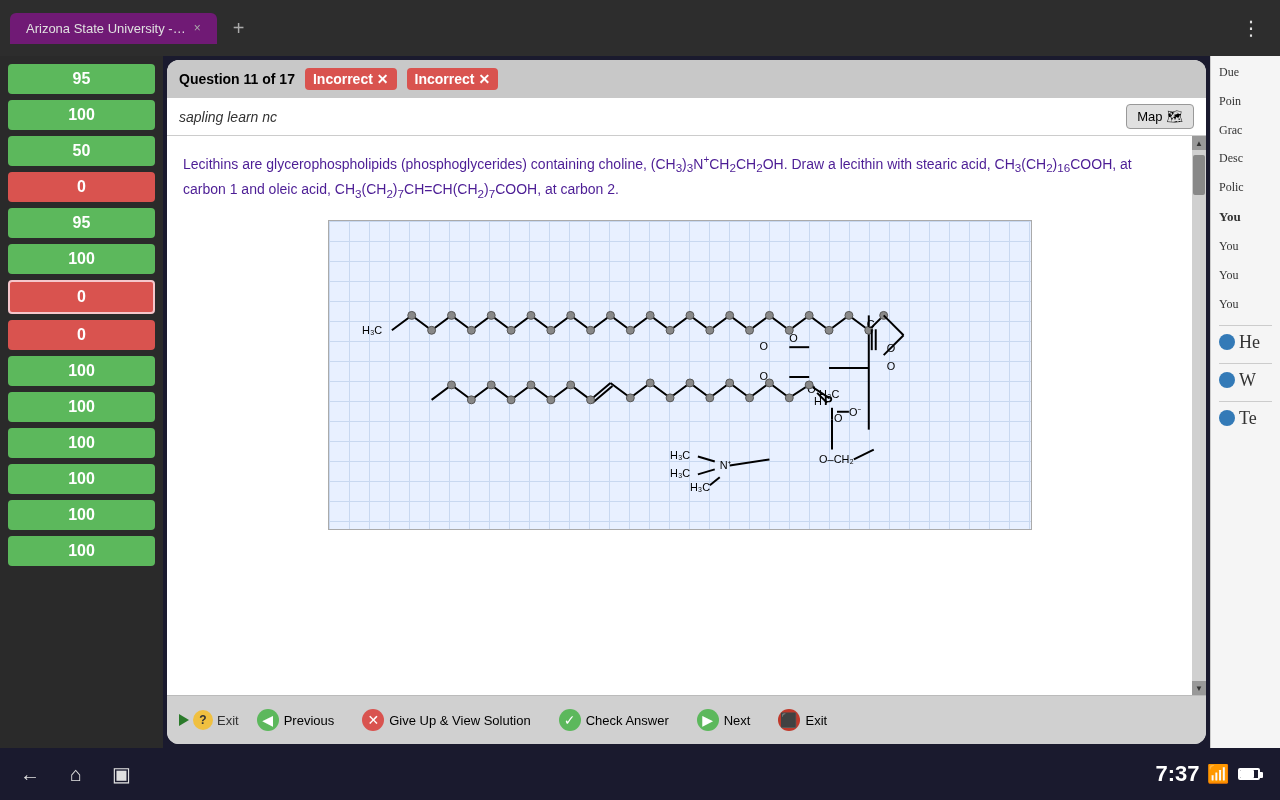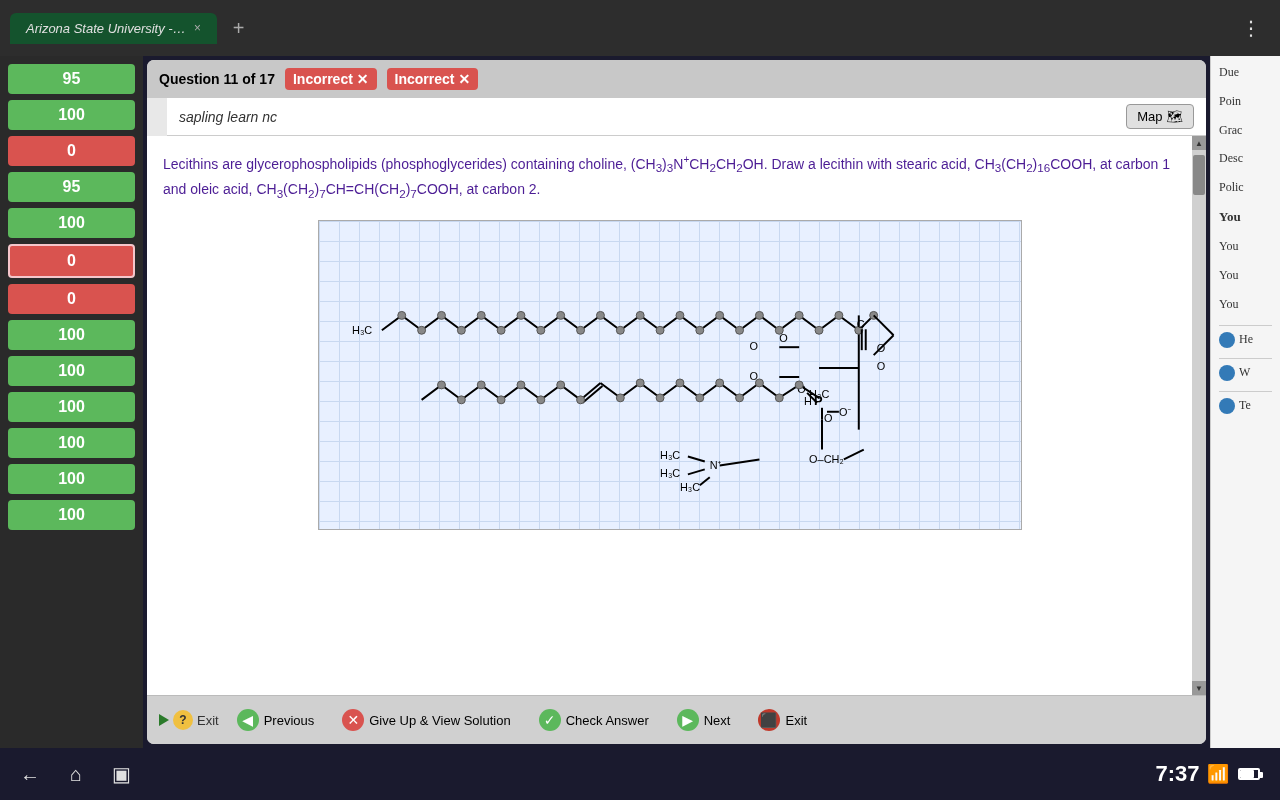--- a/index.html
+++ b/index.html
@@ -17,30 +17,29 @@
     .browser-bar {
       height: 56px;
       background: #2d2d2d;
       display: flex;
       align-items: center;
       padding: 0 10px;
       gap: 8px;
       flex-shrink: 0;
     }
     .browser-tab {
-      background: #14532d;
+      background: #701a75;
       border-radius: 6px 6px 0 0;
       padding: 8px 16px;
       color: #e0e0e0;
       font-size: 13px;
       display: flex;
       align-items: center;
       gap: 8px;
       min-width: 180px;
-      font-style: italic;
     }
     .tab-close {
       color: #aaa;
       font-size: 12px;
       cursor: pointer;
     }
     .tab-new {
       color: #aaa;
       font-size: 20px;
       cursor: pointer;
@@ -58,21 +57,21 @@
     
     .main-content {
       flex: 1;
       display: flex;
       background: #1a1a2e;
       overflow: hidden;
     }
 
     
     .left-sidebar {
-      width: 143px;
+      width: 163px;
       background: #2a2a2a;
       display: flex;
       flex-direction: column;
       padding: 8px;
       gap: 6px;
       overflow-y: auto;
       flex-shrink: 0;
     }
     .score-badge {
       border-radius: 4px;
@@ -85,21 +84,21 @@
     .score-green { background: #5cb85c; }
     .score-red { background: #d9534f; }
 
     
     .center-content {
       flex: 1;
       display: flex;
       flex-direction: column;
       background: #e8e8e8;
       margin: 4px;
-      border-radius: 7px;
+      border-radius: 12px;
       overflow: hidden;
     }
 
     
     .question-header {
       background: #c8c8c8;
       padding: 8px 12px;
       display: flex;
       align-items: center;
       gap: 10px;
@@ -120,21 +119,20 @@
 
     
     .sapling-header {
       background: white;
       padding: 6px 12px;
       display: flex;
       align-items: center;
       justify-content: space-between;
       border-bottom: 1px solid #ccc;
       flex-shrink: 0;
-      margin-left: 20px;
     }
     .sapling-logo {
       font-size: 14px;
       color: #333;
       font-style: italic;
     }
     .map-button {
       background: #e0e0e0;
       border: 1px solid #999;
       border-radius: 4px;
@@ -303,21 +301,21 @@
       color: #333;
       line-height: 1.4;
     }
     .right-panel-section {
       margin-bottom: 8px;
     }
     .right-panel-link {
       display: flex;
       align-items: center;
       gap: 4px;
-      font-size: 12px;
+      font-size: 18px;
       color: #333;
       padding: 6px 0;
       border-top: 1px solid #ccc;
       cursor: pointer;
     }
     .link-dot {
       width: 16px;
       height: 16px;
       border-radius: 50%;
       flex-shrink: 0;
@@ -394,20 +392,21 @@
   </div>
   <span class="tab-new">+</span>
   <span class="browser-menu">⋮</span>
 </div>
 
 <div class="main-content">
 
   <div class="left-sidebar">
     <div class="score-badge score-green">95</div>
     <div class="score-badge score-green">100</div>
+    <div class="score-badge score-green">50</div>
     <div class="score-badge score-red">0</div>
     <div class="score-badge score-green">95</div>
     <div class="score-badge score-green">100</div>
     <div class="score-badge score-red" style="background:#d9534f; border:2px solid #f5c6cb;">0</div>
     <div class="score-badge score-red">0</div>
     <div class="score-badge score-green">100</div>
     <div class="score-badge score-green">100</div>
     <div class="score-badge score-green">100</div>
     <div class="score-badge score-green">100</div>
     <div class="score-badge score-green">100</div>

